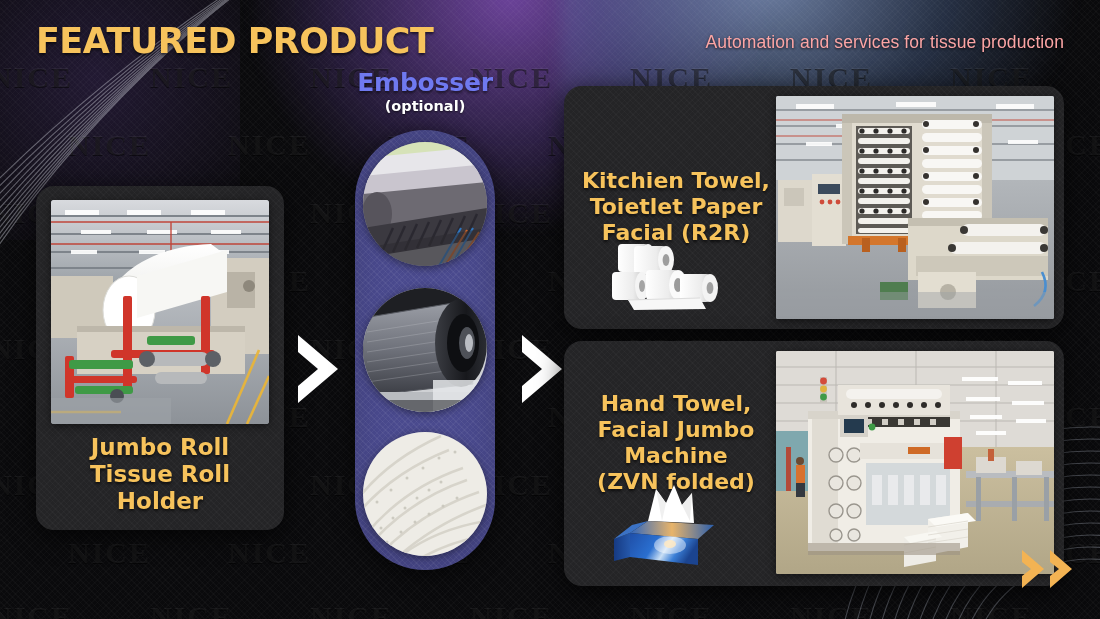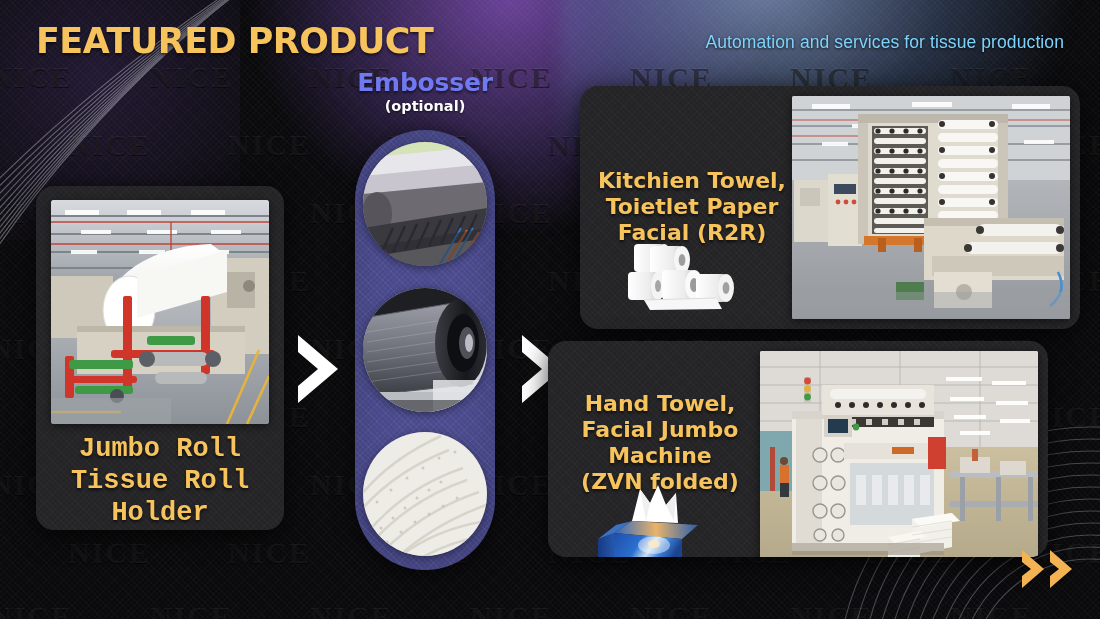--- a/index.html
+++ b/index.html
@@ -76,21 +76,21 @@
     color:#f7c35c;
     text-transform:uppercase;
     transform:scaleX(.97);
     transform-origin:left center;
     text-shadow:0 2px 3px rgba(0,0,0,.6);
     white-space:nowrap;
   }
   .tagline {
     position:absolute; right:36px; top:32px;
     font-size:17.5px;
-    color:#7dd3fc;
+    color:#fca5a5;
     letter-spacing:.1px;
     white-space:nowrap;
     text-shadow:0 1px 3px rgba(0,0,0,.8);
   }
 
   
   .embosser-label {
     position:absolute; left:305px; top:68px;
     width:240px; text-align:center;
   }
@@ -134,25 +134,25 @@
   }
   .card-caption {
     position:absolute; left:8px; right:8px;
     font-family:"DejaVu Sans", sans-serif;
     font-weight:700;
     color:#f7c35c;
     text-align:center;
     line-height:1.18;
     text-shadow:0 2px 3px rgba(0,0,0,.65);
   }
-  #card-jumbo .card-caption { top:248px; font-size:27px;font-family:Liberation Mono, monospace; }
-
-  
-  #card-r2r  { left:564px; top:86px;  width:500px; height:243px;margin-left:16px; }
-  #card-zvn  { left:548px; top:341px; width:500px; height:216px; }
+  #card-jumbo .card-caption { top:248px; font-size:23px; }
+
+  
+  #card-r2r  { left:564px; top:86px;  width:500px; height:243px; }
+  #card-zvn  { left:564px; top:341px; width:500px; height:245px; }
 
   .rcard-caption {
     position:absolute; left:12px; width:200px;
     font-family:"DejaVu Sans", sans-serif;
     font-weight:700;
     color:#f7c35c;
     text-align:center;
     line-height:1.18;
     font-size:22px;
     text-shadow:0 2px 3px rgba(0,0,0,.65);

